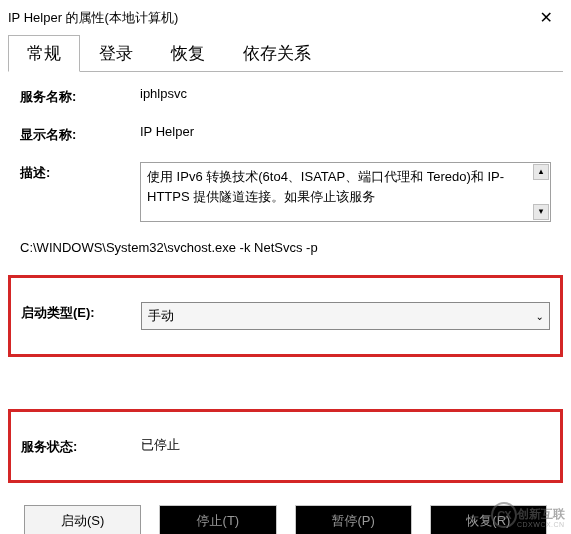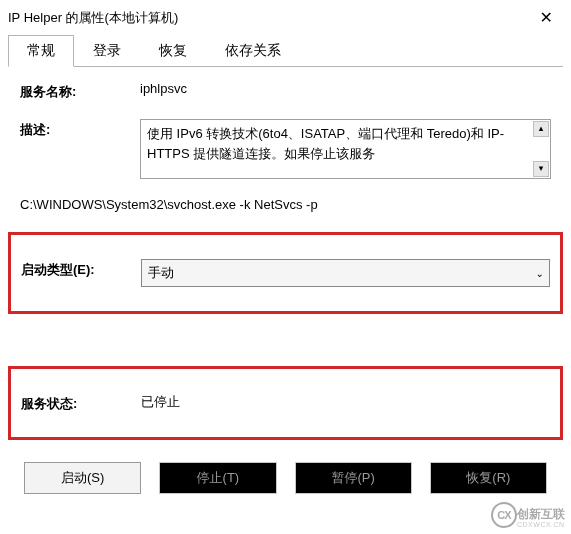--- a/index.html
+++ b/index.html
@@ -27,21 +27,21 @@
     padding: 0 6px;
   }
   .tabs {
     display: flex;
     border-bottom: 1px solid #b5b5b5;
     margin: 4px 8px 0 8px;
     position: relative;
   }
   .tab {
     padding: 6px 18px;
-    font-size: 14px;
+    font-size: 17px;
     cursor: pointer;
     border: 1px solid transparent;
     border-bottom: none;
     position: relative;
   }
   .tab.active {
     border: 1px solid #b5b5b5;
     border-bottom: 1px solid #fff;
     background: #fff;
     margin-bottom: -1px;
@@ -173,20 +173,24 @@
   <div class="tab">依存关系</div>
 </div>
 
 <div class="content">
 
   <div class="row">
     <div class="row-label">服务名称:</div>
     <div class="row-value">iphlpsvc</div>
   </div>
 
+  <div class="row">
+    <div class="row-label">显示名称:</div>
+    <div class="row-value">IP Helper</div>
+  </div>
 
   <div class="row">
     <div class="row-label">描述:</div>
     <div class="desc-box">
       <span>使用 IPv6 转换技术(6to4、ISATAP、端口代理和 Teredo)和 IP-HTTPS 提供隧道连接。如果停止该服务</span>
       <div class="desc-scroll-up">▴</div>
       <div class="desc-scroll-down">▾</div>
     </div>
   </div>
 

